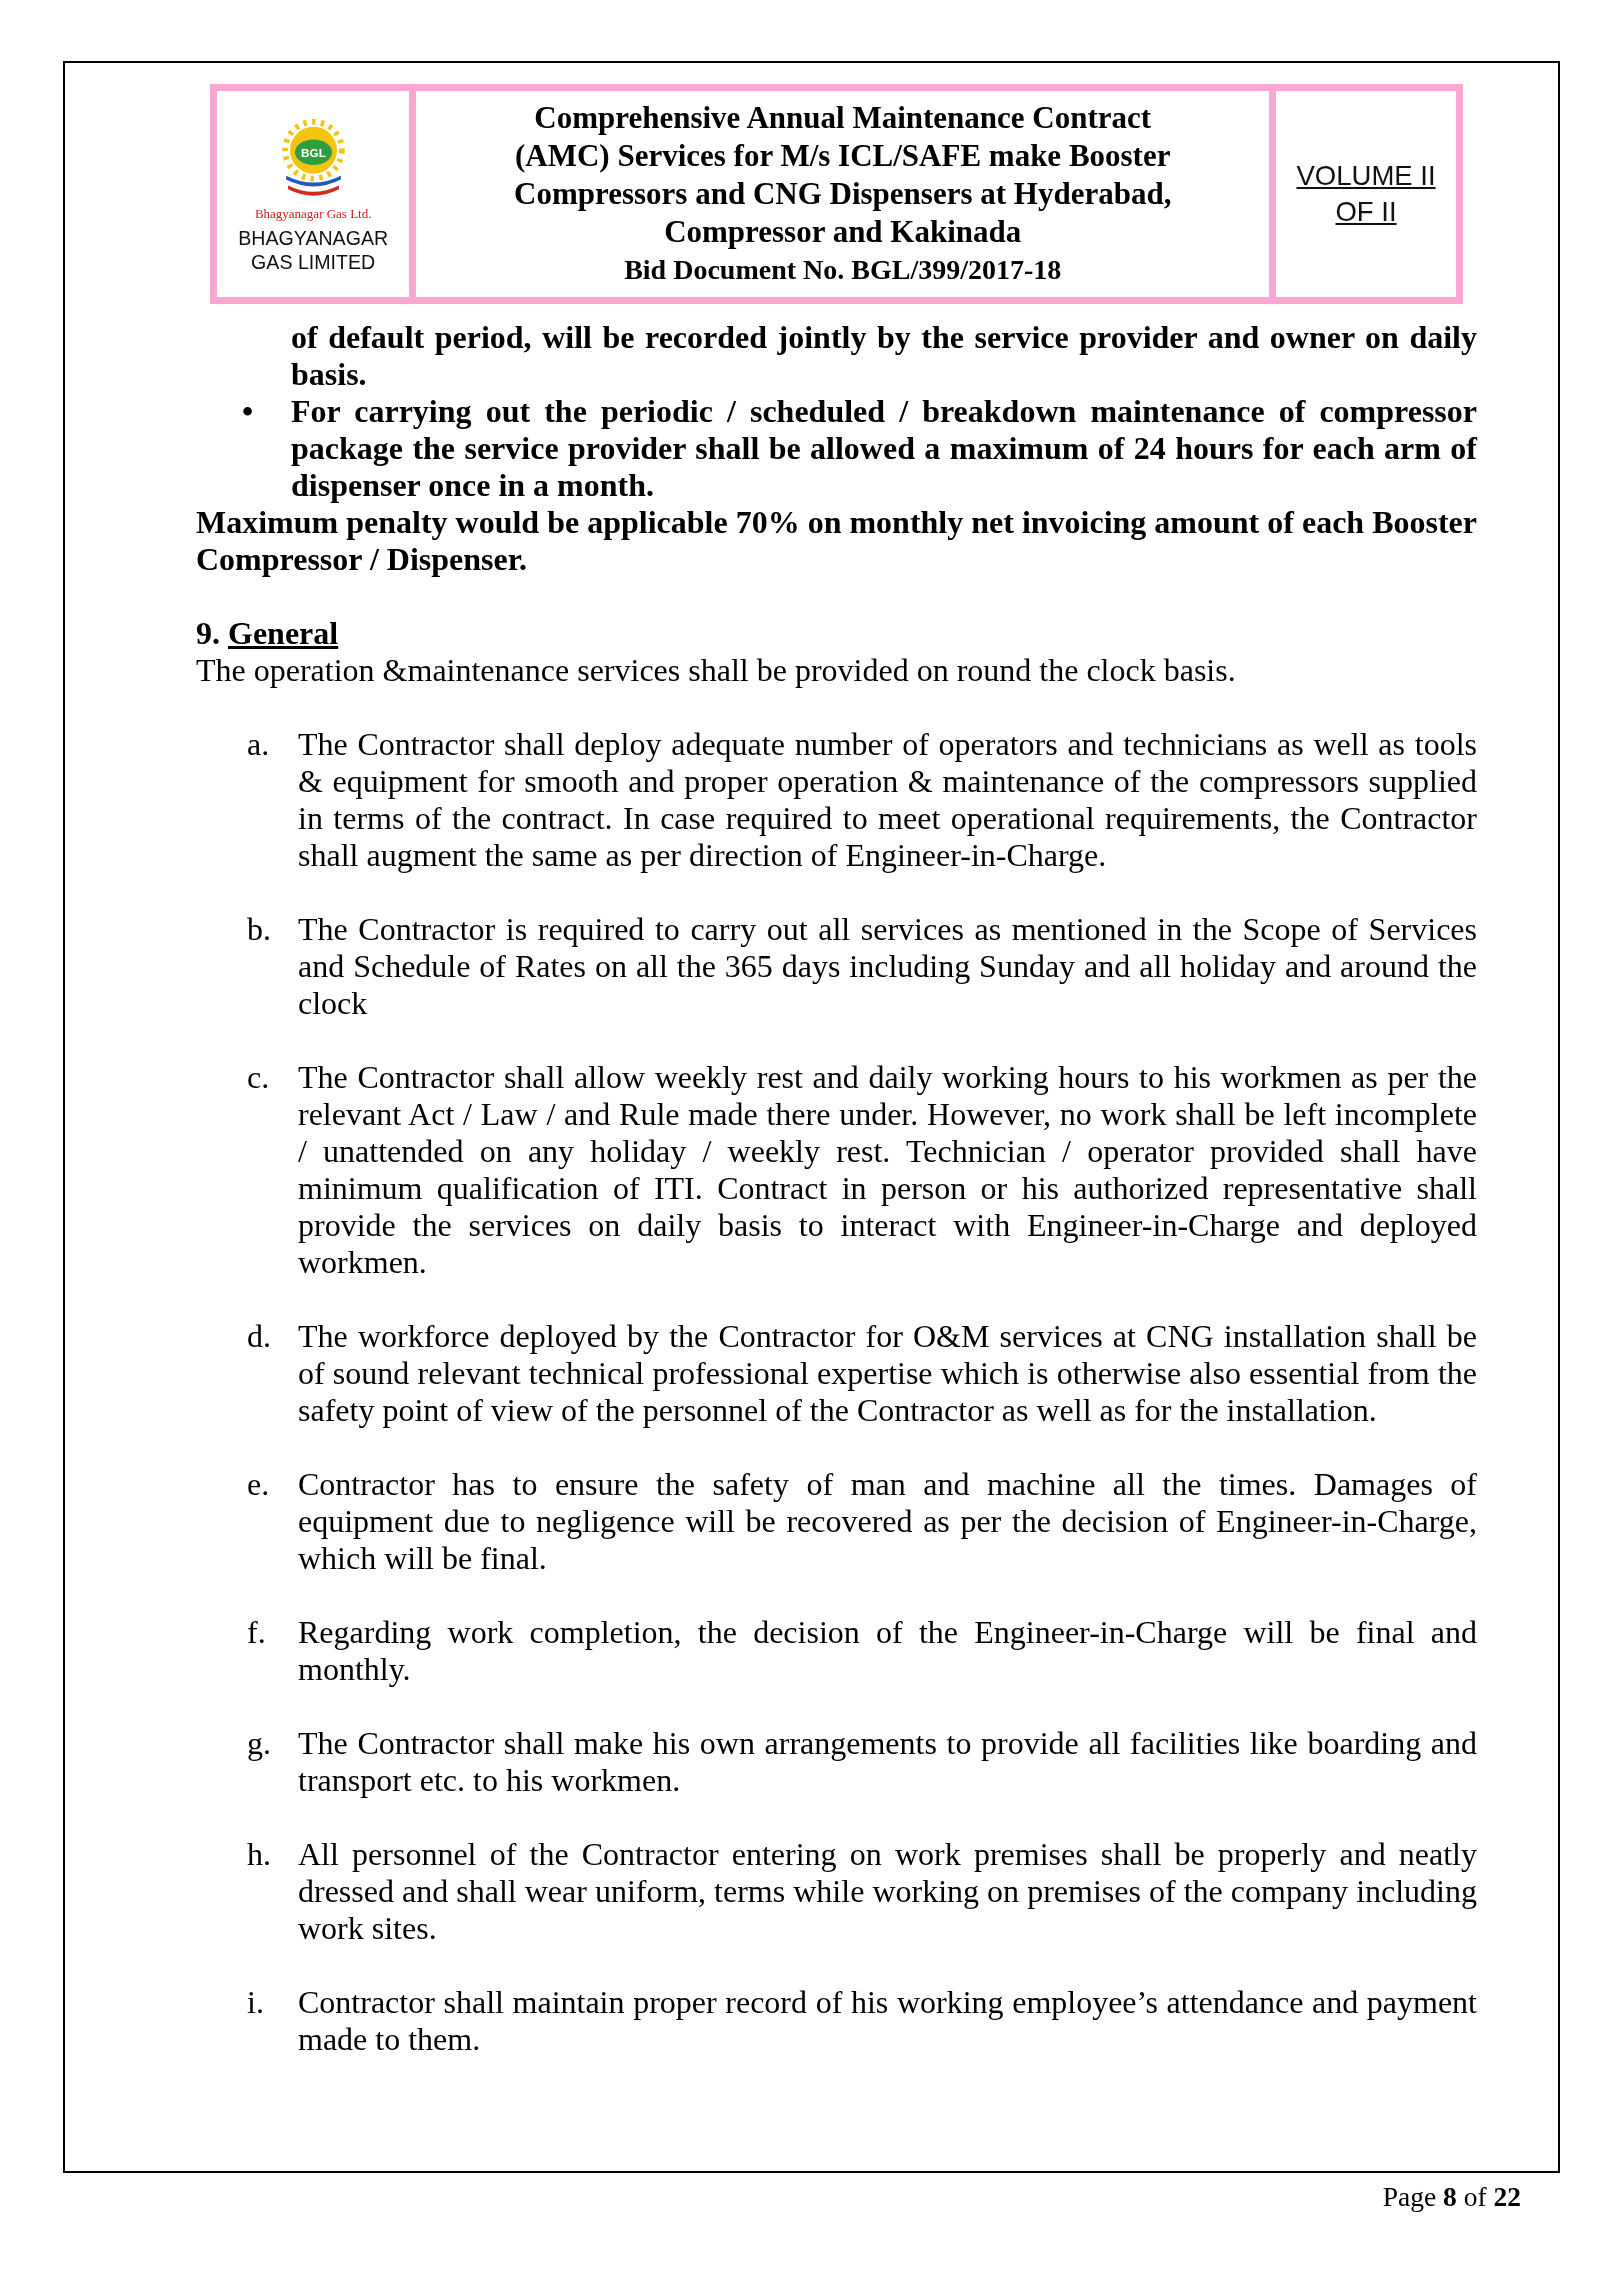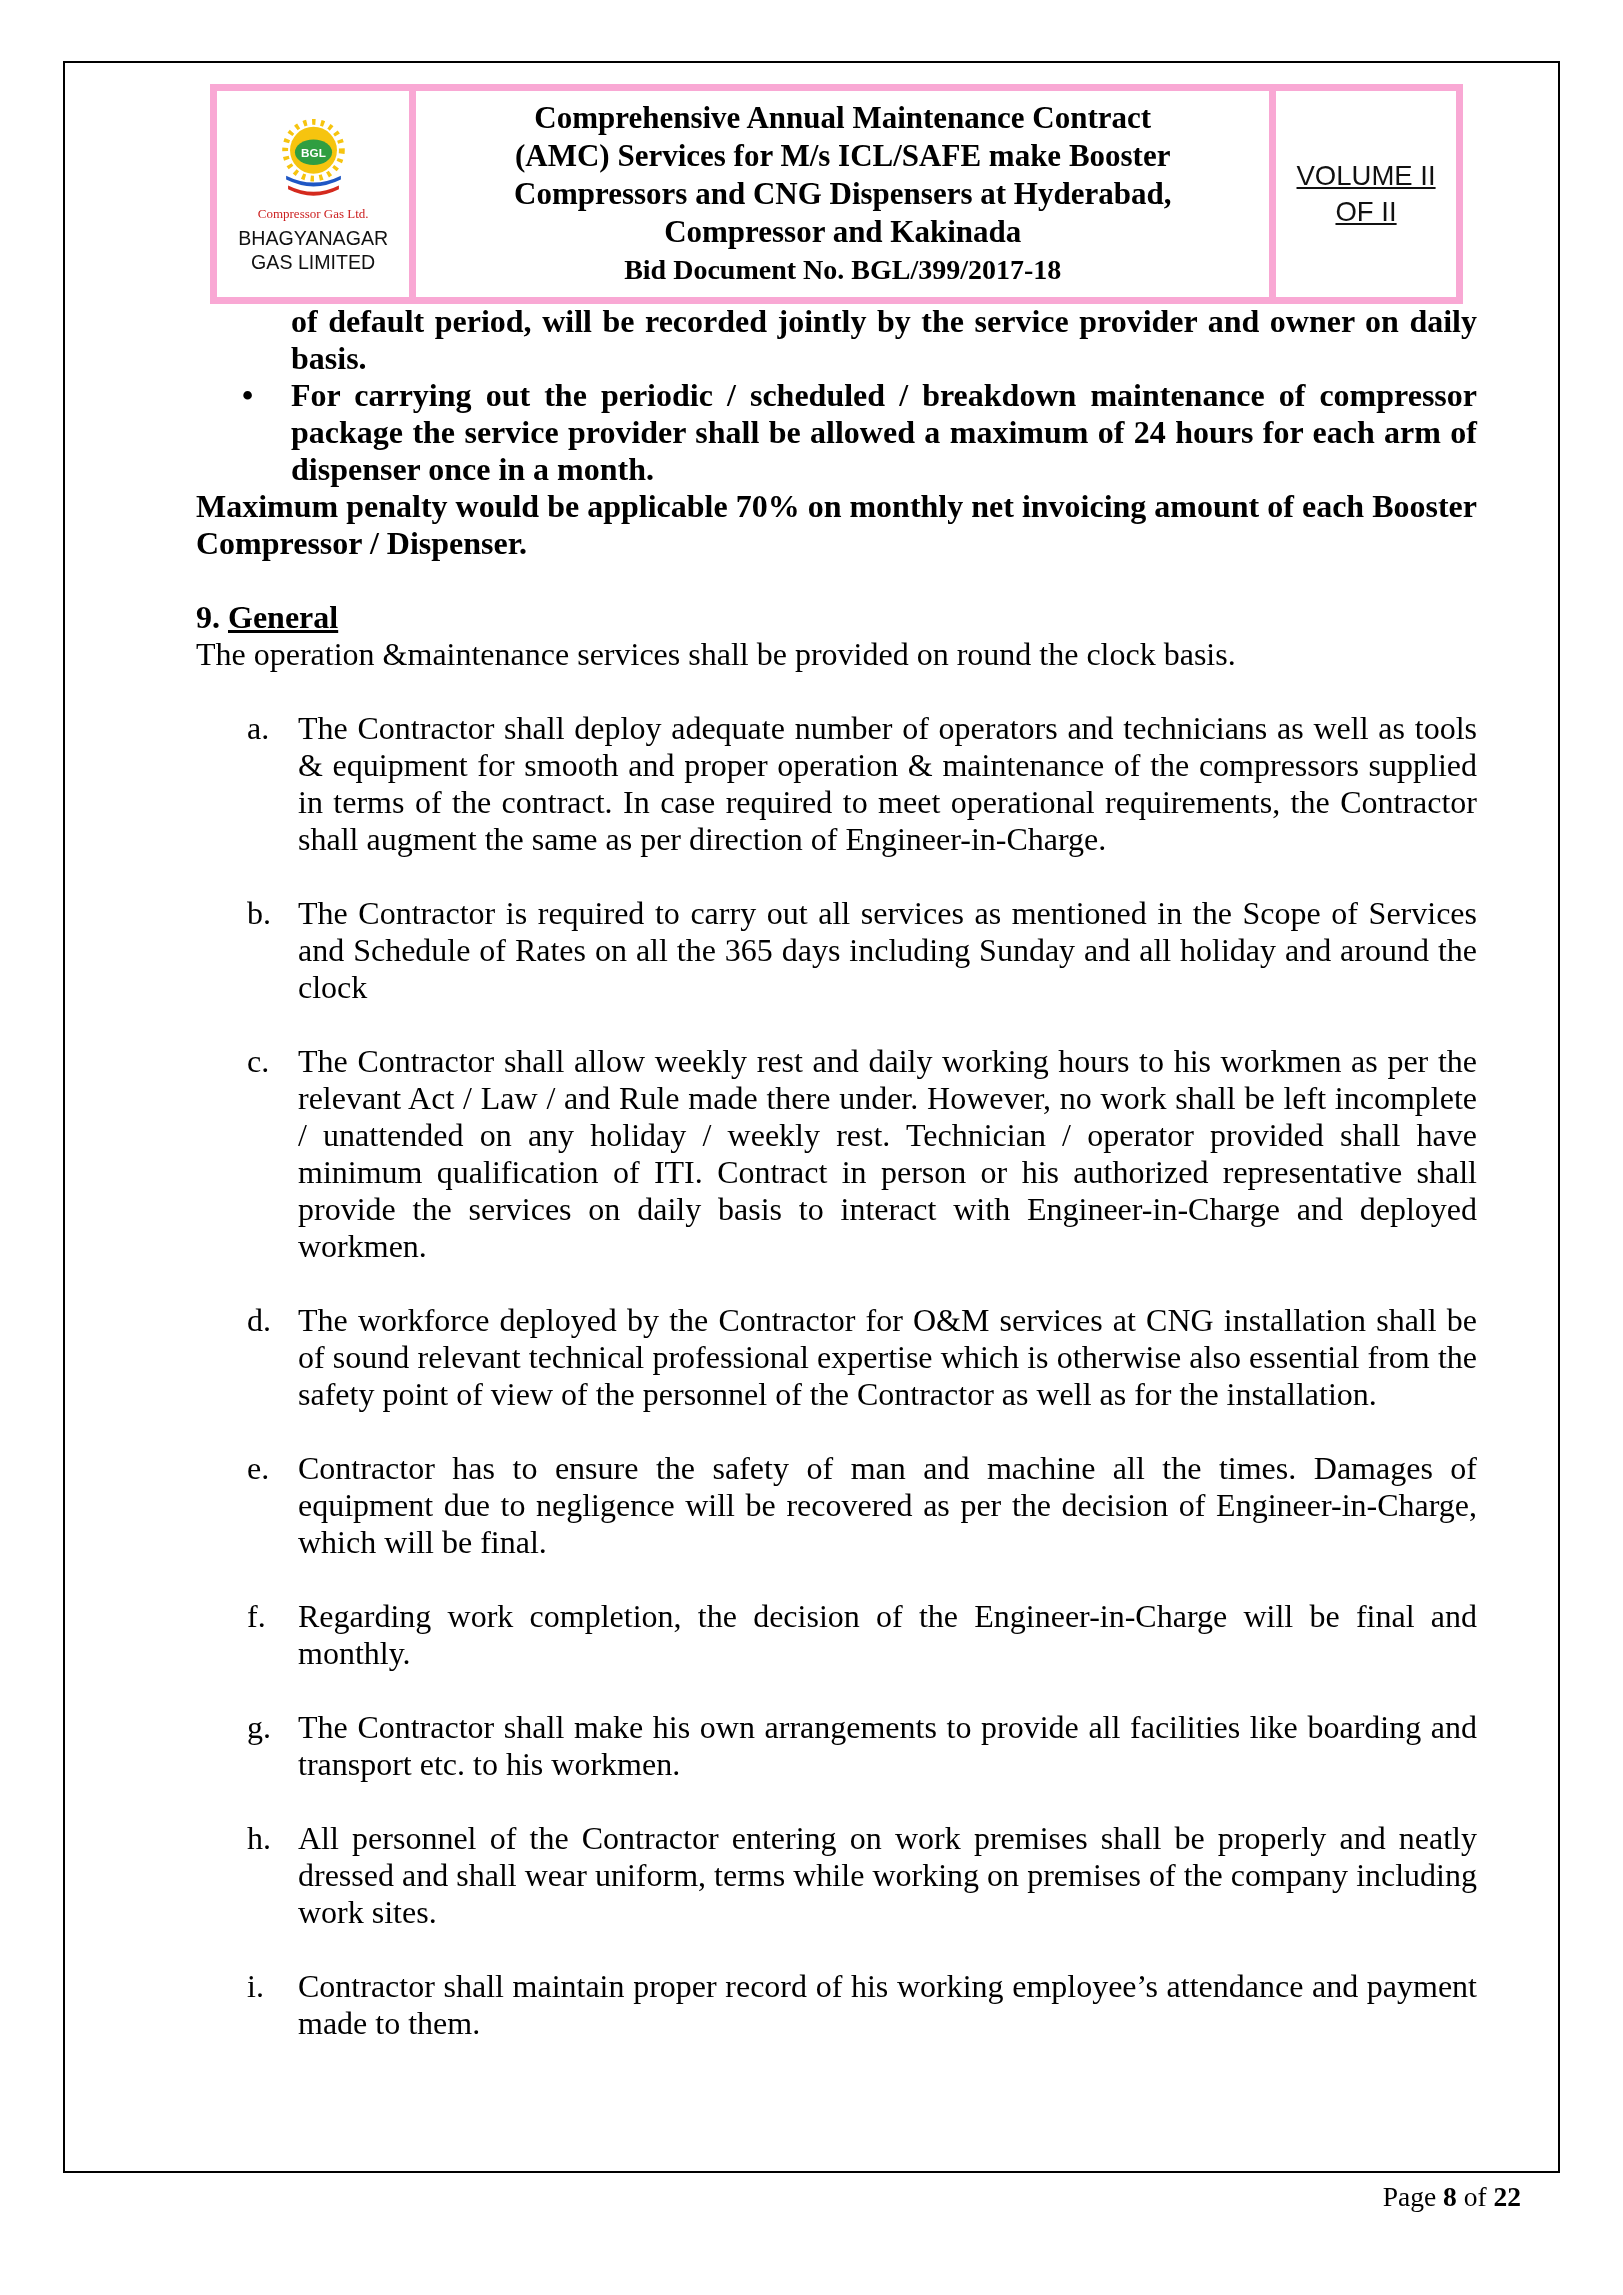--- a/index.html
+++ b/index.html
@@ -42,21 +42,21 @@
     font-family:"Liberation Serif", serif;
     color:#cc1f1f; font-size:13px; line-height:15.7px; margin-top:1.3px;
   }
   .logo-company {
     font-family:"Liberation Sans", sans-serif;
     color:#111; font-size:19.6px; line-height:24px; margin-top:3.9px;
   }
   
   .content {
     position:absolute;
-    top:240px; left:131px;
+    top:256px; left:131px;
     width:1281px;
     font-size:32px; line-height:37px;
     text-align:justify;
   }
   .bold { font-weight:bold; }
   .indent { margin-left:95px; }
   .bullet-item { display:flex; }
   .bullet-marker { flex:none; width:49px; margin-left:46px; }
   .bullet-text { flex:1; text-align:justify; }
   .section-heading { margin-top:37px; font-weight:bold; text-align:left; }
@@ -85,21 +85,21 @@
         <td class="logo-cell">
           <div>
             <svg width="99" height="86" viewBox="0 0 100 88">
               <circle cx="50" cy="34" r="24" fill="#f6c40f"></circle>
               <circle cx="50" cy="34" r="29" fill="none" stroke-width="6" stroke-dasharray="3.5 5.5" stroke="#f6c40f"></circle>
               <ellipse cx="50" cy="36" rx="19" ry="13" fill="#2f9e41"></ellipse>
               <text x="50" y="41" text-anchor="middle" font-size="12" font-weight="bold" fill="#ffffff" font-family="Liberation Sans, sans-serif">BGL</text>
               <path d="M22 60 Q50 74 78 60 L78 64 Q50 78 22 64 Z" fill="#1f57c4"></path>
               <path d="M24 70 Q50 83 76 70 L76 74 Q50 87 24 74 Z" fill="#d42a1e"></path>
             </svg>
-            <div class="logo-tagline">Compressor Gas Ltd.</div>
+            <div class="logo-tagline">Bhagyanagar Gas Ltd.</div>
             <div class="logo-company">BHAGYANAGAR GAS LIMITED</div>
           </div>
         </td>
         <td class="title-cell">
           <div class="title-line">Comprehensive Annual Maintenance Contract</div>
           <div class="title-line">(AMC) Services for M/s ICL/SAFE make Booster</div>
           <div class="title-line">Compressors and CNG Dispensers at Hyderabad,</div>
           <div class="title-line">Compressor and Kakinada</div>
           <div class="bid-line">Bid Document No. BGL/399/2017-18</div>
         </td>

